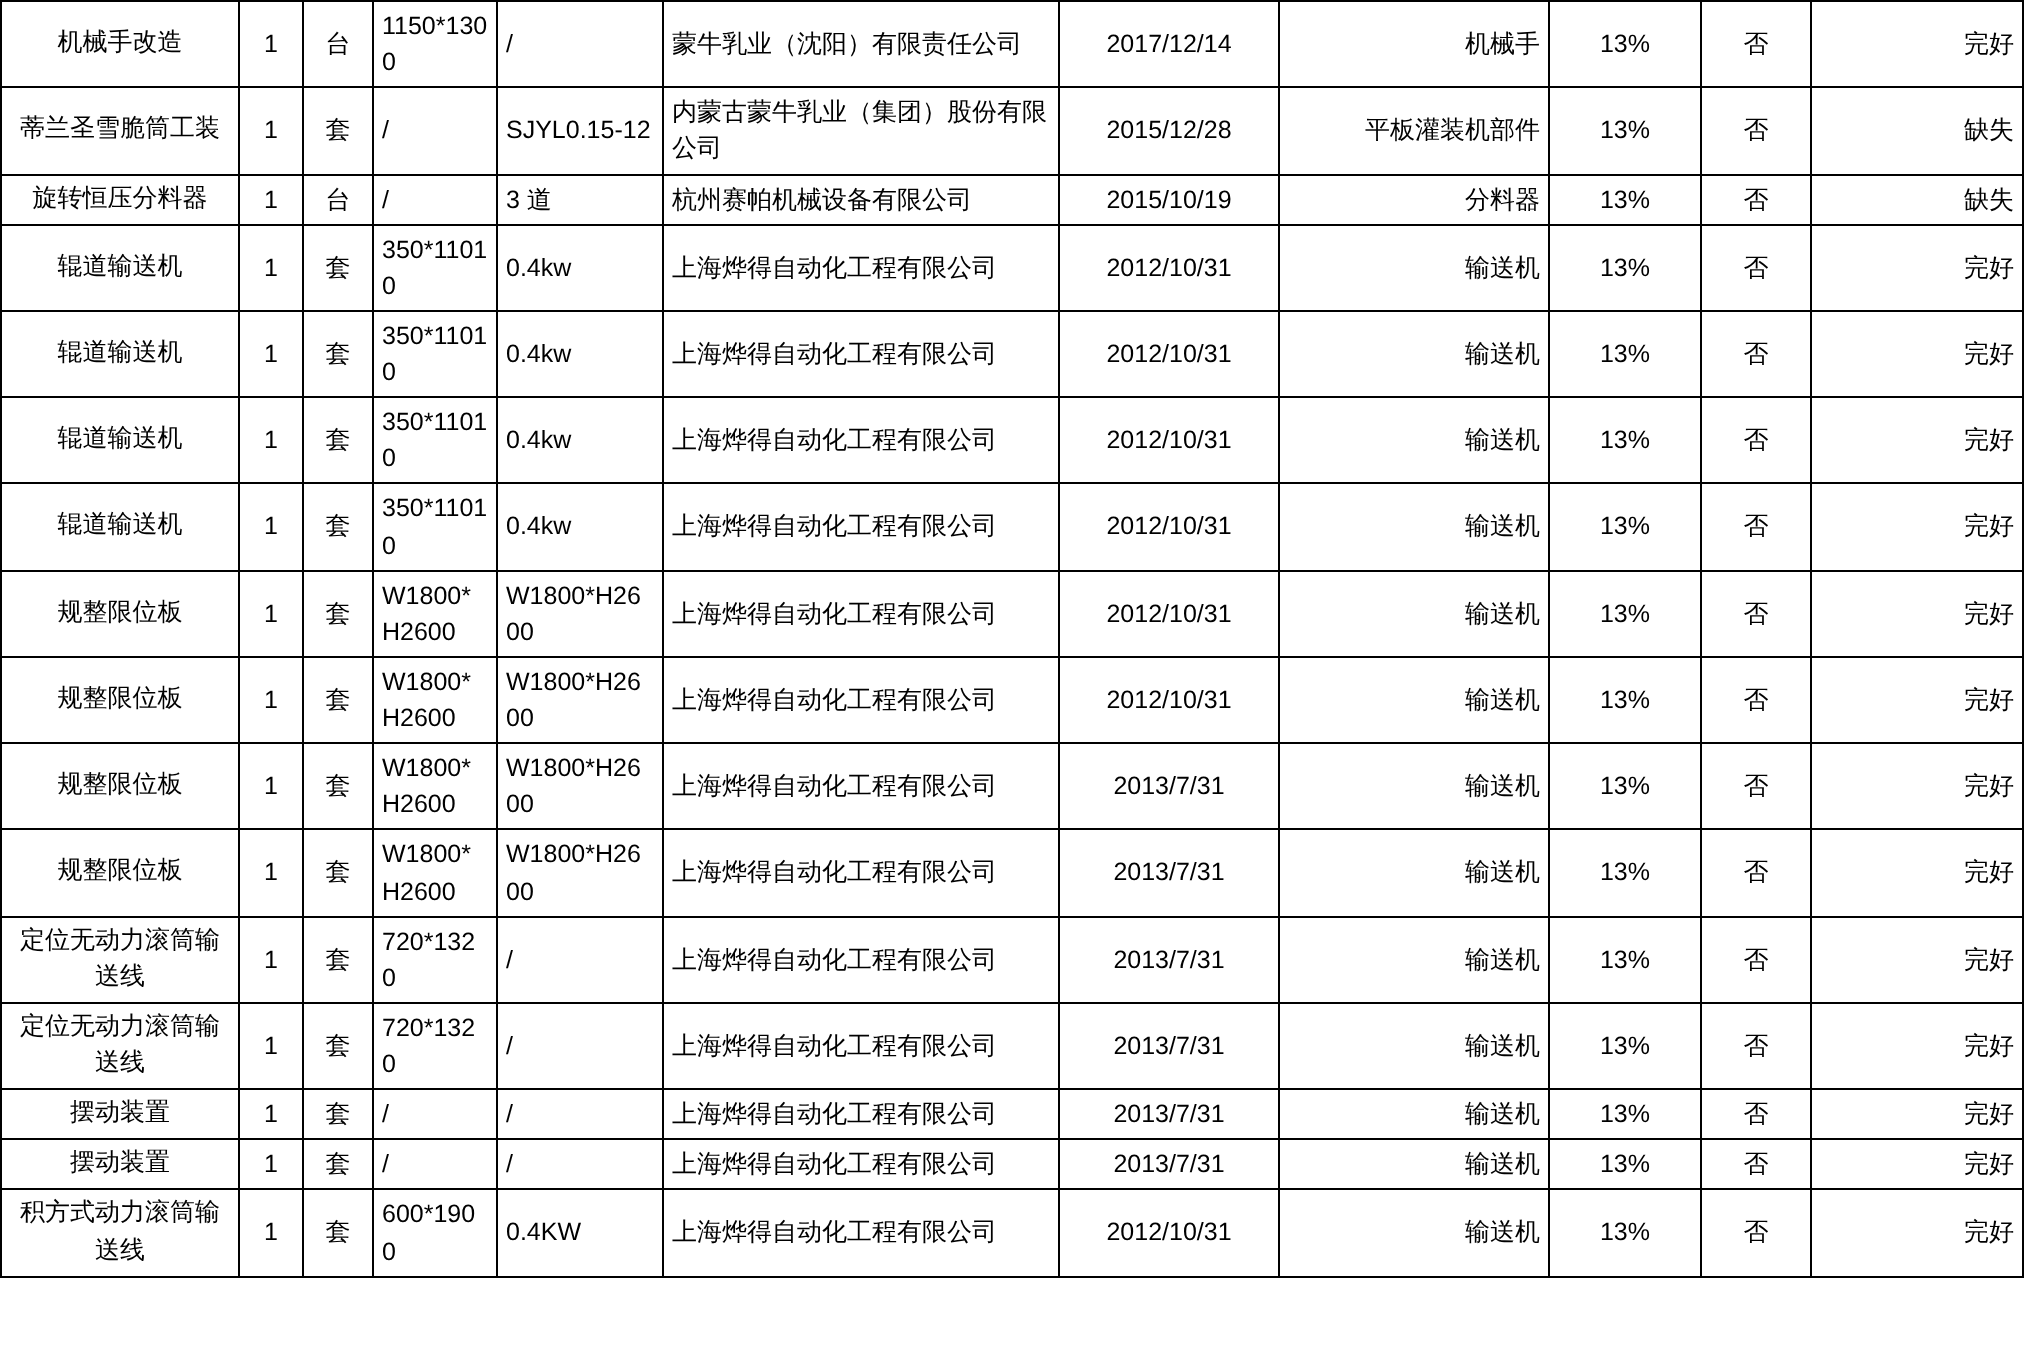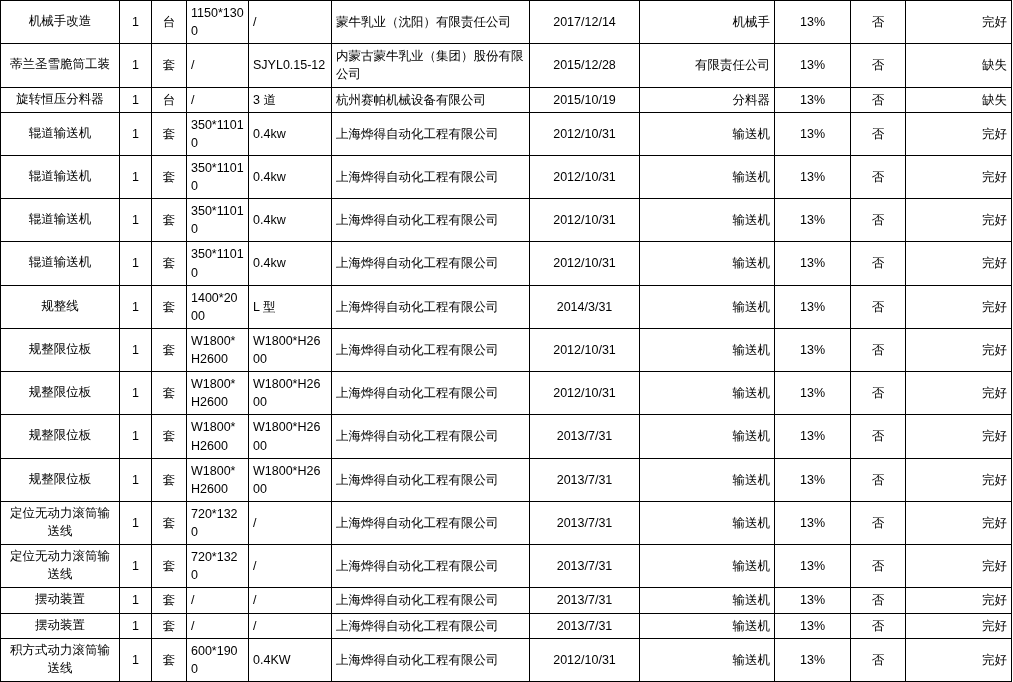--- a/index.html
+++ b/index.html
@@ -72,21 +72,21 @@
           <td class="c10">完好</td>
         </tr>
         <tr>
           <td class="c0">蒂兰圣雪脆筒工装</td>
           <td class="c1">1</td>
           <td class="c2">套</td>
           <td class="c3">/</td>
           <td class="c4">SJYL0.15-12</td>
           <td class="c5">内蒙古蒙牛乳业（集团）股份有限公司</td>
           <td class="c6">2015/12/28</td>
-          <td class="c7">有限责任公司</td>
+          <td class="c7">平板灌装机部件</td>
           <td class="c8">13%</td>
           <td class="c9">否</td>
           <td class="c10">缺失</td>
         </tr>
         <tr>
           <td class="c0">旋转恒压分料器</td>
           <td class="c1">1</td>
           <td class="c2">台</td>
           <td class="c3">/</td>
           <td class="c4">3 道</td>
@@ -137,33 +137,20 @@
           <td class="c10">完好</td>
         </tr>
         <tr>
           <td class="c0">辊道输送机</td>
           <td class="c1">1</td>
           <td class="c2">套</td>
           <td class="c3">350*11010</td>
           <td class="c4">0.4kw</td>
           <td class="c5">上海烨得自动化工程有限公司</td>
           <td class="c6">2012/10/31</td>
-          <td class="c7">输送机</td>
-          <td class="c8">13%</td>
-          <td class="c9">否</td>
-          <td class="c10">完好</td>
-        </tr>
-        <tr>
-          <td class="c0">规整线</td>
-          <td class="c1">1</td>
-          <td class="c2">套</td>
-          <td class="c3">1400*2000</td>
-          <td class="c4">L 型</td>
-          <td class="c5">上海烨得自动化工程有限公司</td>
-          <td class="c6">2014/3/31</td>
           <td class="c7">输送机</td>
           <td class="c8">13%</td>
           <td class="c9">否</td>
           <td class="c10">完好</td>
         </tr>
         <tr>
           <td class="c0">规整限位板</td>
           <td class="c1">1</td>
           <td class="c2">套</td>
           <td class="c3">W1800*H2600</td>

